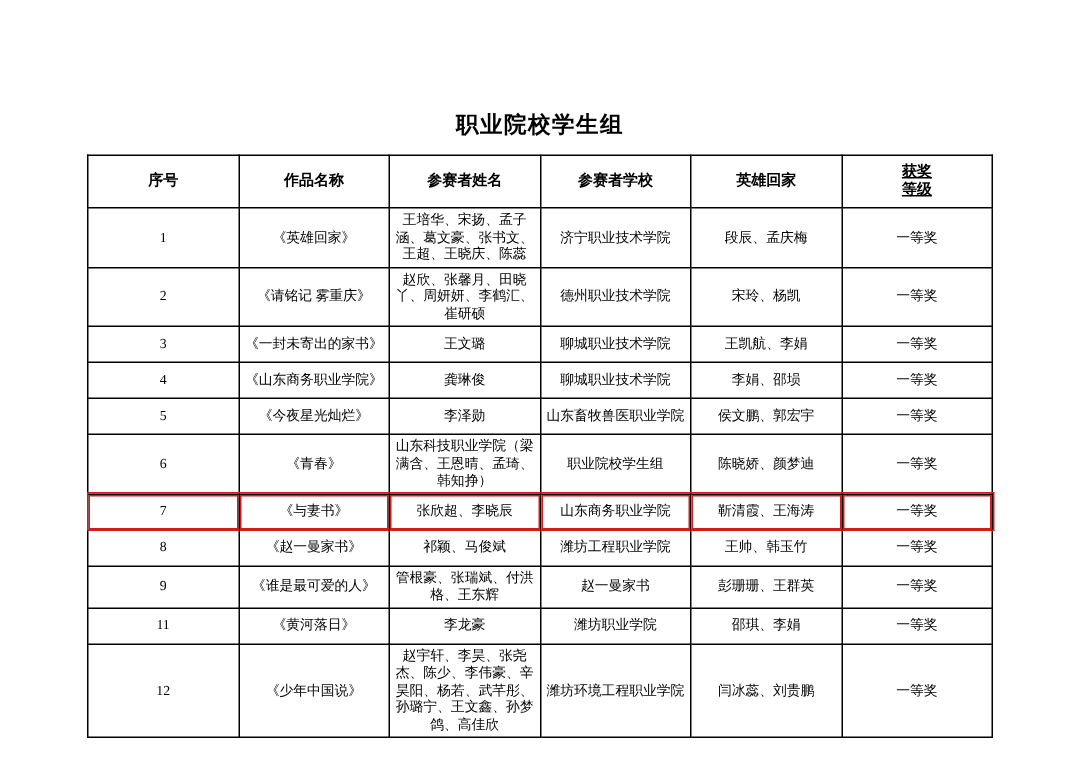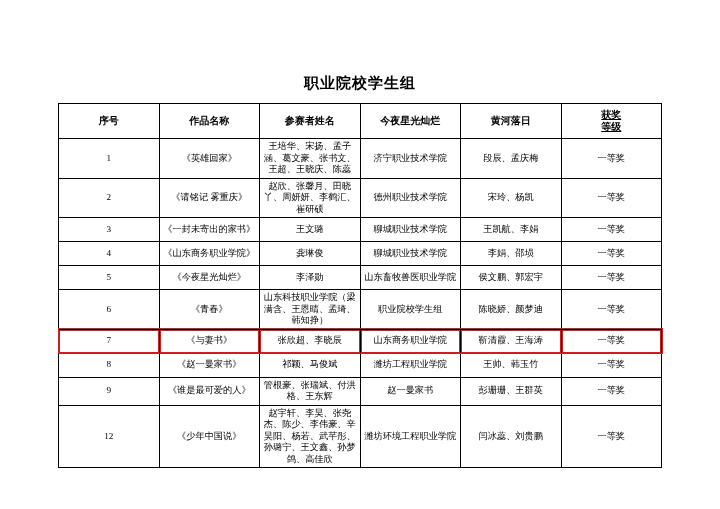--- a/index.html
+++ b/index.html
@@ -80,22 +80,22 @@
 
   <div class="doc-title">职业院校学生组</div>
 
   <div class="table-wrap hl-wrap">
     <table class="main-table">
       <thead>
         <tr>
           <th class="col-no">序号</th>
           <th class="col-work">作品名称</th>
           <th class="col-names">参赛者姓名</th>
-          <th class="col-school">今夜星光灿烂</th>
-          <th class="col-teacher">黄河落日</th>
+          <th class="col-school">参赛者学校</th>
+          <th class="col-teacher">英雄回家</th>
           <th class="col-award">
             <div class="two-line">获奖</div>
             <div class="two-line">等级</div>
           </th>
         </tr>
       </thead>
       <tbody id="table-body">
           <tr class="data-row">
             <td class="col-no">1</td>
             <td class="col-work">《英雄回家》</td>
@@ -161,20 +161,28 @@
             <td class="col-award">一等奖</td>
           </tr>
           <tr class="data-row">
             <td class="col-no">9</td>
             <td class="col-work">《谁是最可爱的人》</td>
             <td class="col-names">管根豪、张瑞斌、付洪格、王东辉</td>
             <td class="col-school">赵一曼家书</td>
             <td class="col-teacher">彭珊珊、王群英</td>
             <td class="col-award">一等奖</td>
           </tr>
+          <tr class="data-row">
+            <td class="col-no">11</td>
+            <td class="col-work">《黄河落日》</td>
+            <td class="col-names">李龙豪</td>
+            <td class="col-school">潍坊职业学院</td>
+            <td class="col-teacher">邵琪、李娟</td>
+            <td class="col-award">一等奖</td>
+          </tr>
           <tr class="data-row tall-row">
             <td class="col-no">12</td>
             <td class="col-work">《少年中国说》</td>
             <td class="col-names">赵宇轩、李昊、张尧杰、陈少、李伟豪、辛昊阳、杨若、武芊彤、孙璐宁、王文鑫、孙梦鸽、高佳欣</td>
             <td class="col-school">潍坊环境工程职业学院</td>
             <td class="col-teacher">闫冰蕊、刘贵鹏</td>
             <td class="col-award">一等奖</td>
           </tr>
         </tbody>
     </table>

